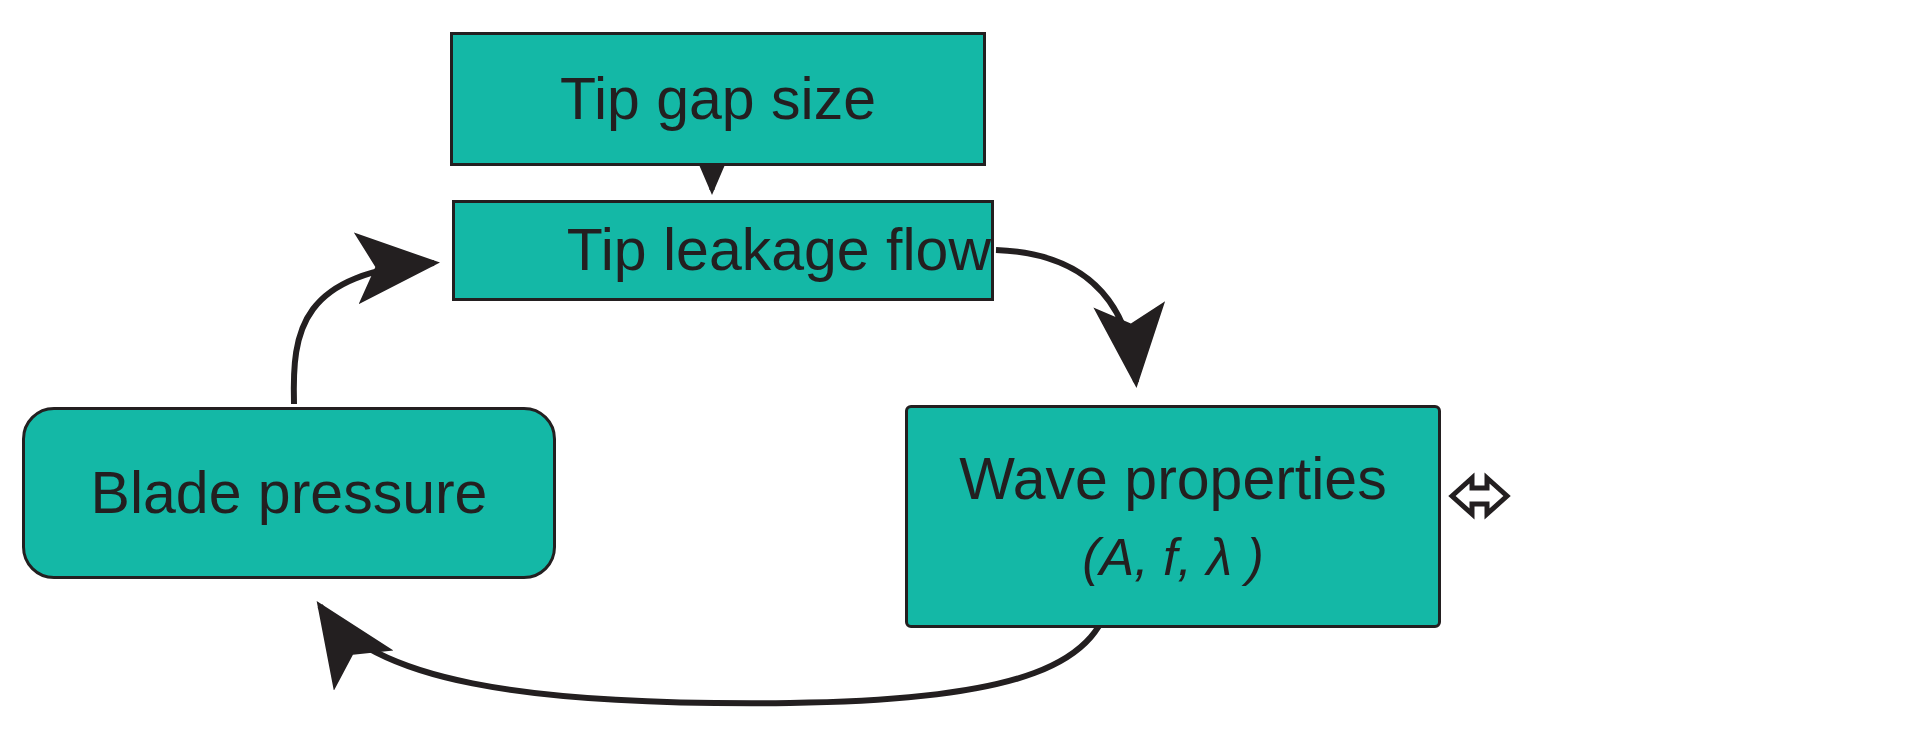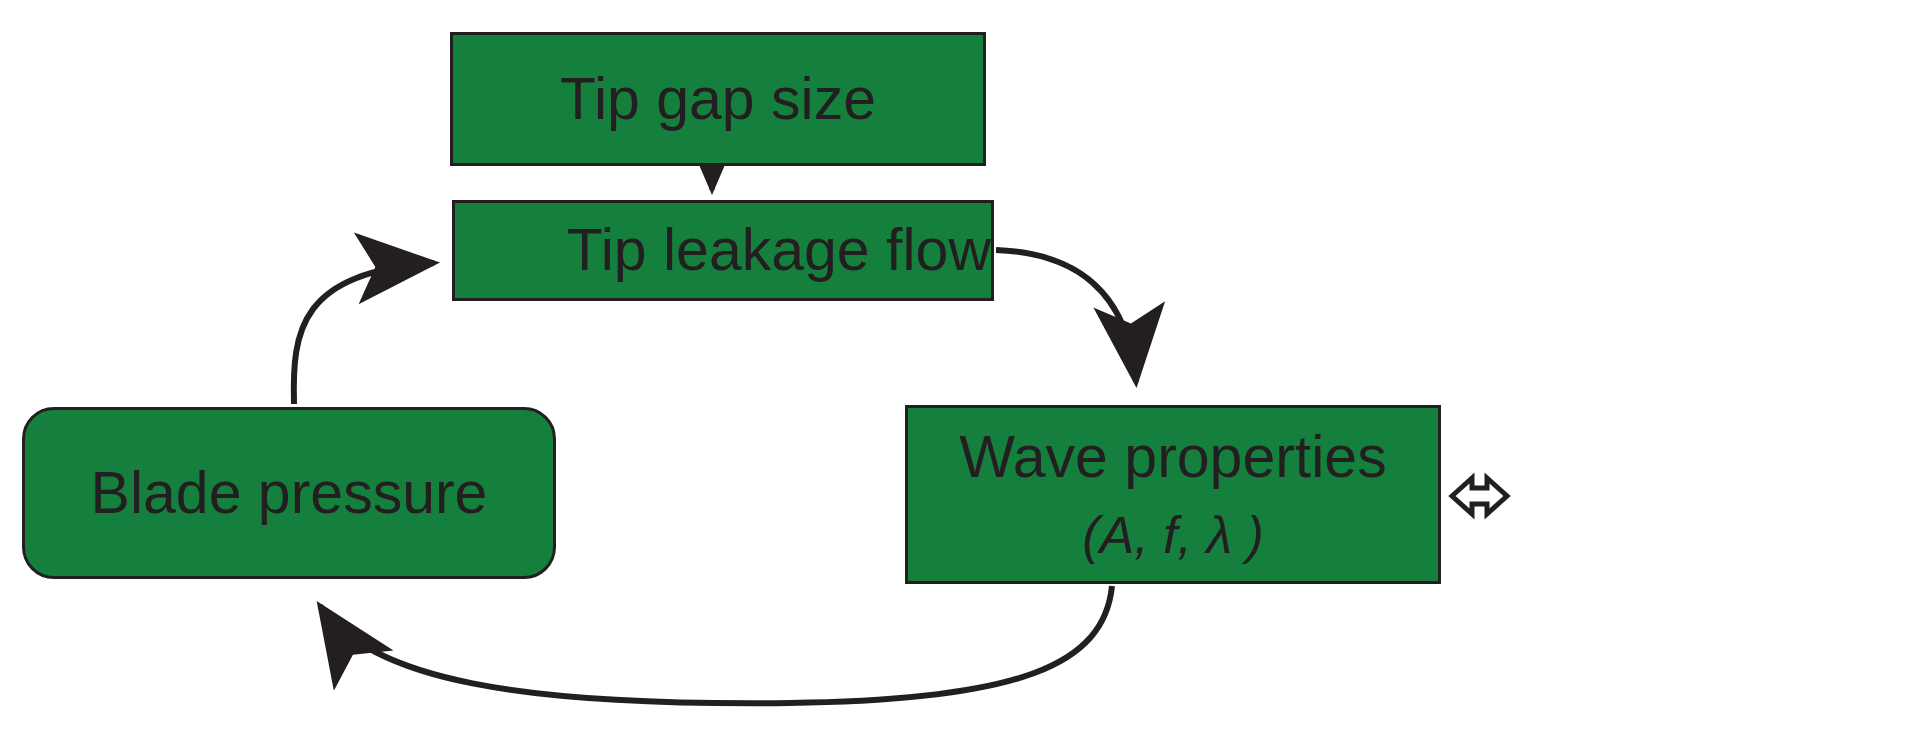--- a/index.html
+++ b/index.html
@@ -23,21 +23,21 @@
     position: absolute;
     left: 0;
     top: 0;
     width: 1928px;
     height: 735px;
   }
   .node-box {
     position: absolute;
     box-sizing: border-box;
     border: 3px solid #231f20;
-    background: #15803d;
+    background: #14b8a6;
     display: flex;
     flex-direction: column;
     align-items: center;
     justify-content: center;
     color: #231f20;
     line-height: 1.06;
     text-align: center;
   }
   .node-line {
     display: block;
@@ -56,22 +56,23 @@
     left: 452px; top: 200px; width: 542px; height: 101px;
     font-size: 59px;
     align-items: flex-end;
   }
   #box-blade-pressure-distribution {
     left: 22px; top: 407px; width: 534px; height: 172px;
     font-size: 59px;
     border-radius: 32px;
   }
   #box-wave-properties {
-    left: 905px; top: 405px; width: 536px; height: 179px;
+    left: 905px; top: 405px; width: 536px; height: 223px;
     font-size: 59px;
+    border-radius: 6px;
   }
   #box-ri-properties {
     left: 1510px; top: 450px; width: 406px; height: 92px;
     font-size: 59px;
   }
   #box-wave-properties .node-sub {
     font-size: 52px;
     margin-top: 20px;
   }
 </style>

